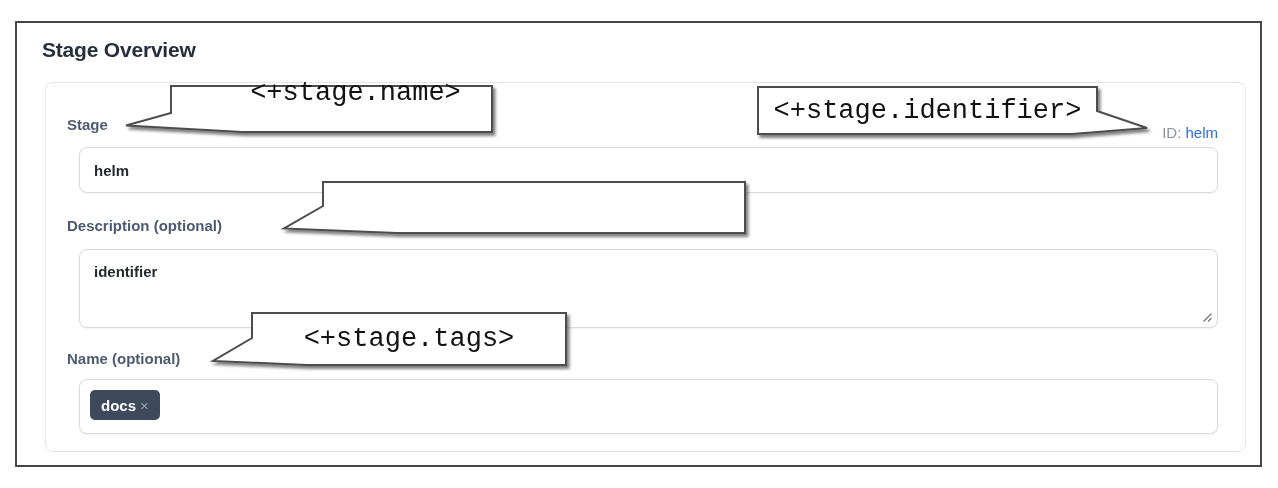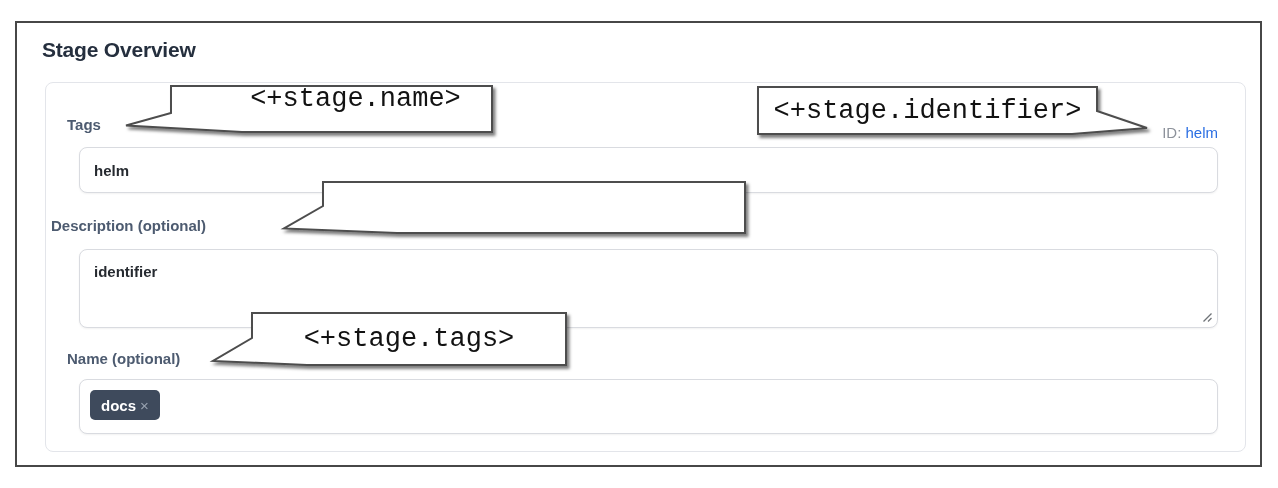--- a/index.html
+++ b/index.html
@@ -41,45 +41,45 @@
     background:#3e4a5c;border-radius:5px;cursor:pointer;
   }
   .chip-label{color:#ffffff;font-size:15px;font-weight:700;}
   .chip-x{color:#98a2b0;font-size:15px;font-weight:400;cursor:pointer;}
   .callout-layer{position:absolute;left:0;top:0;width:1278px;height:488px;pointer-events:none;}
   .callout-text{
     position:absolute;display:flex;align-items:center;justify-content:center;
     font-family:"Liberation Mono",monospace;font-size:27px;color:#121212;
     white-space:nowrap;pointer-events:none;box-sizing:border-box;
   }
-  .ct-name{left:171px;top:76px;width:321px;height:46px;padding-left:48px;text-align:center;}
+  .ct-name{left:171px;top:70px;width:321px;height:46px;padding-left:48px;text-align:center;}
   .ct-id{left:758px;top:87px;width:339px;height:47px;}
   .ct-desc{left:323px;top:182px;width:422px;height:51px;padding-left:24px;}
   .ct-tags{left:252px;top:313px;width:314px;height:52px;}
 </style>
 </head>
 <body>
 
 <div class="page">
 
   <div class="frame"></div>
 
   <div class="heading">Stage Overview</div>
 
   <div class="panel"></div>
 
-  <div class="field-label" style="left:67px;top:116px;">Tags</div>
+  <div class="field-label" style="left:67px;top:116px;">Stage</div>
 
   <div class="id-row"><span class="id-caption">ID:</span><span>&nbsp;</span><span class="id-value">helm</span></div>
 
   <div class="input-box input-name">
     <span>helm</span>
   </div>
 
-  <div class="field-label" style="left:51px;top:217px;text-align:center;">Description (optional)</div>
+  <div class="field-label" style="left:67px;top:217px;text-align:center;">Description (optional)</div>
 
   <div class="input-box input-desc">
     <span>identifier</span>
     <svg class="resize-handle" width="12" height="12" viewBox="0 0 12 12">
       <line x1="2.5" y1="10.5" x2="10.5" y2="2.5" stroke="#6f7377" stroke-width="1.3"></line>
       <line x1="7" y1="10.5" x2="10.5" y2="7" stroke="#6f7377" stroke-width="1.3"></line>
     </svg>
   </div>
 
   <div class="field-label" style="left:67px;top:350px;">Name (optional)</div>

